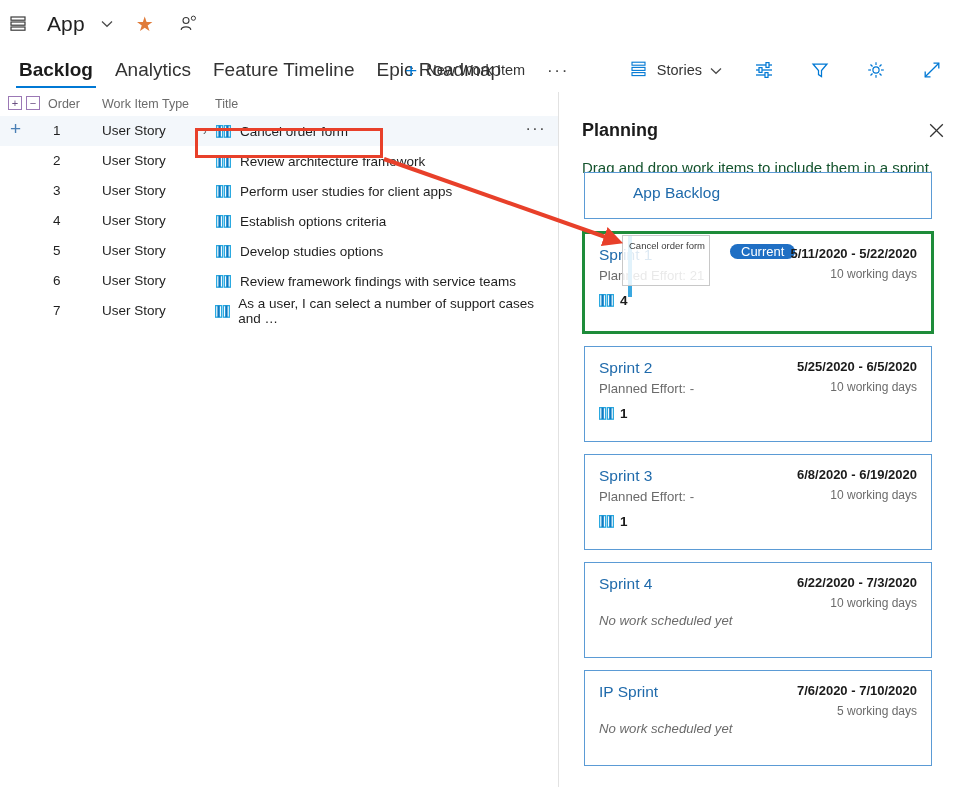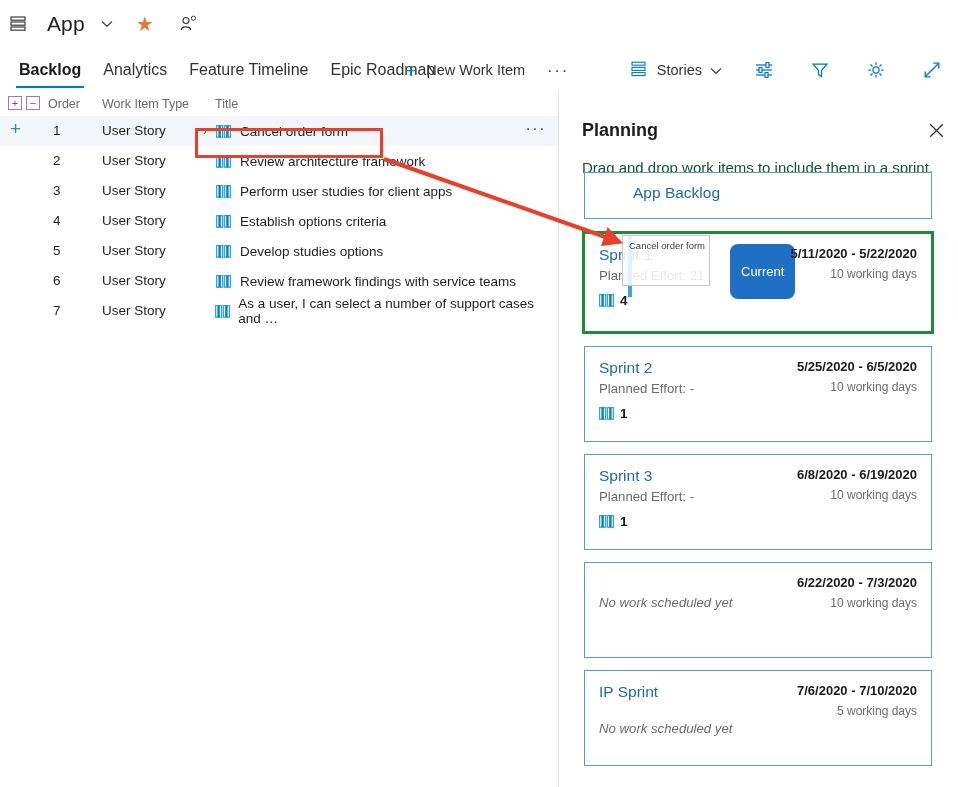--- a/index.html
+++ b/index.html
@@ -17,21 +17,21 @@
   .topbar { position: absolute; left: 0; top: 0; width: 958px; height: 48px; display: flex; align-items: center; padding-left: 8px; gap: 9px; }
   .proj-icon { width: 22px; height: 22px; margin-right: 8px; display: flex; align-items: center; justify-content: center; }
   .app-name { font-size: 21px; color: #1f1f1f; letter-spacing: .1px; }
   .chev { margin-left: 7px; color: #4a4a4a; font-size: 12px; display: inline-block; }
   .star { margin-left: 14px; color: #e07b39; font-size: 20px; line-height: 1; }
   .people-icon { margin-left: 16px; width: 20px; height: 20px; display: flex; align-items: center; justify-content: center; }
 
   
   .cmdbar { position: absolute; left: 0; top: 48px; width: 958px; height: 44px; }
   .tabs { position: absolute; left: 8px; top: 0; display: flex; align-items: center; height: 44px; gap: 0; }
-  .tab { font-size: 16px; color: #333; padding: 0 11px; height: 44px; line-height: 44px; position: relative; cursor: pointer; }
+  .tab { font-size: 19px; color: #333; padding: 0 11px; height: 44px; line-height: 44px; position: relative; cursor: pointer; }
   .tab.active { font-weight: bold; color: #1b1b1b; }
   .tab.active::after { content: ""; position: absolute; left: 8px; right: 8px; bottom: 4px; height: 2.5px; background: #0078d4; }
 
   .cmd-left { position: absolute; left: 405px; top: 0; height: 44px; display: flex; align-items: center; gap: 0; }
   .cmd-newitem { display: flex; align-items: center; color: #333; font-size: 14.5px; cursor: pointer; }
   .plus-glyph { font-size: 21px; color: #0078d4; font-weight: 300; margin-right: 9px; line-height: 1; }
   .ellipsis-btn { margin-left: 22px; font-size: 17px; color: #444; letter-spacing: 1.6px; cursor: pointer; line-height: 1; }
 
   .cmd-right { position: absolute; right: 6px; top: 0; height: 44px; display: flex; align-items: center; gap: 15px; }
   .cmd-right .stories-pill { display: flex; align-items: center; color: #333; font-size: 14.5px; cursor: pointer; padding: 0 6px; }
@@ -67,21 +67,21 @@
   .panel-close { position: absolute; right: 11px; top: 15px; width: 22px; height: 22px; display: flex; align-items: center; justify-content: center; cursor: pointer; }
 
   .cards { position: absolute; left: 14px; top: 68px; width: 348px; }
   .card { position: relative; border: 1px solid #5b9bd5; background: #fff; margin-bottom: 12px; padding: 12px 14px 12px 14px; }
   .card.backlog-card { height: 47px; padding-top: 11px; padding-left: 48px; }
   .card.highlight { border: 3px solid #1e8c3a; margin-left: -2px; margin-right: -2px; width: 352px; }
   .card-title { font-size: 15.5px; color: #1f6aab; cursor: pointer; }
   .card-effort { font-size: 13.2px; color: #6b6b6b; margin-top: 4px; }
   .card-dates { position: absolute; right: 14px; top: 12px; font-size: 13px; color: #1b1b1b; font-weight: bold; }
   .card-days { position: absolute; right: 14px; top: 33px; font-size: 12px; color: #6b6b6b; }
-  .card-current { position: absolute; left: 145px; top: 10px; background: #1f6fc4; color: #fff; font-size: 13px; padding: 20px 11px; border-radius: 8px; cursor: pointer; }
+  .card-current { position: absolute; left: 145px; top: 10px; background: #1f6fc4; color: #fff; font-size: 13px; padding: 0 11px; border-radius: 8px; cursor: pointer; }
   .card-count { display: flex; align-items: center; margin-top: 10px; font-size: 13.5px; font-weight: bold; color: #1b1b1b; }
   .card-count .bookwrap { margin-right: 6px; display: flex; }
   .card-empty { font-size: 13.2px; color: #6b6b6b; font-style: italic; margin-top: 20px; }
 
   
   .annot-box { position: absolute; left: 195px; top: 128px; width: 188px; height: 30px; border: 3px solid #e8402a; pointer-events: none; }
   .annot-svg { position: absolute; left: 0; top: 0; width: 958px; height: 787px; pointer-events: none; }
 
   
   .drop-line { position: absolute; left: 628px; top: 235px; width: 4px; height: 62px; background: #3aa8e0; }
@@ -389,20 +389,21 @@
               <rect x="8.4" y="0.6" width="6" height="11.6" fill="#ffffff" stroke="#2aa9e0" stroke-width="1.3"></rect>
               <rect x="2.4" y="0.6" width="2.4" height="11.6" fill="#0a7bc4"></rect>
               <rect x="10.2" y="0.6" width="2.4" height="11.6" fill="#0a7bc4"></rect>
             </svg>
           </span>
           <span>1</span>
         </div>
       </div>
 
       <div class="card" style="height:96px;">
+        <div class="card-title">Sprint 4</div>
         <div class="card-dates">6/22/2020 - 7/3/2020</div>
         <div class="card-days">10 working days</div>
         <div class="card-empty">No work scheduled yet</div>
       </div>
 
       <div class="card" style="height:96px;">
         <div class="card-title">IP Sprint</div>
         <div class="card-dates">7/6/2020 - 7/10/2020</div>
         <div class="card-days">5 working days</div>
         <div class="card-empty">No work scheduled yet</div>

